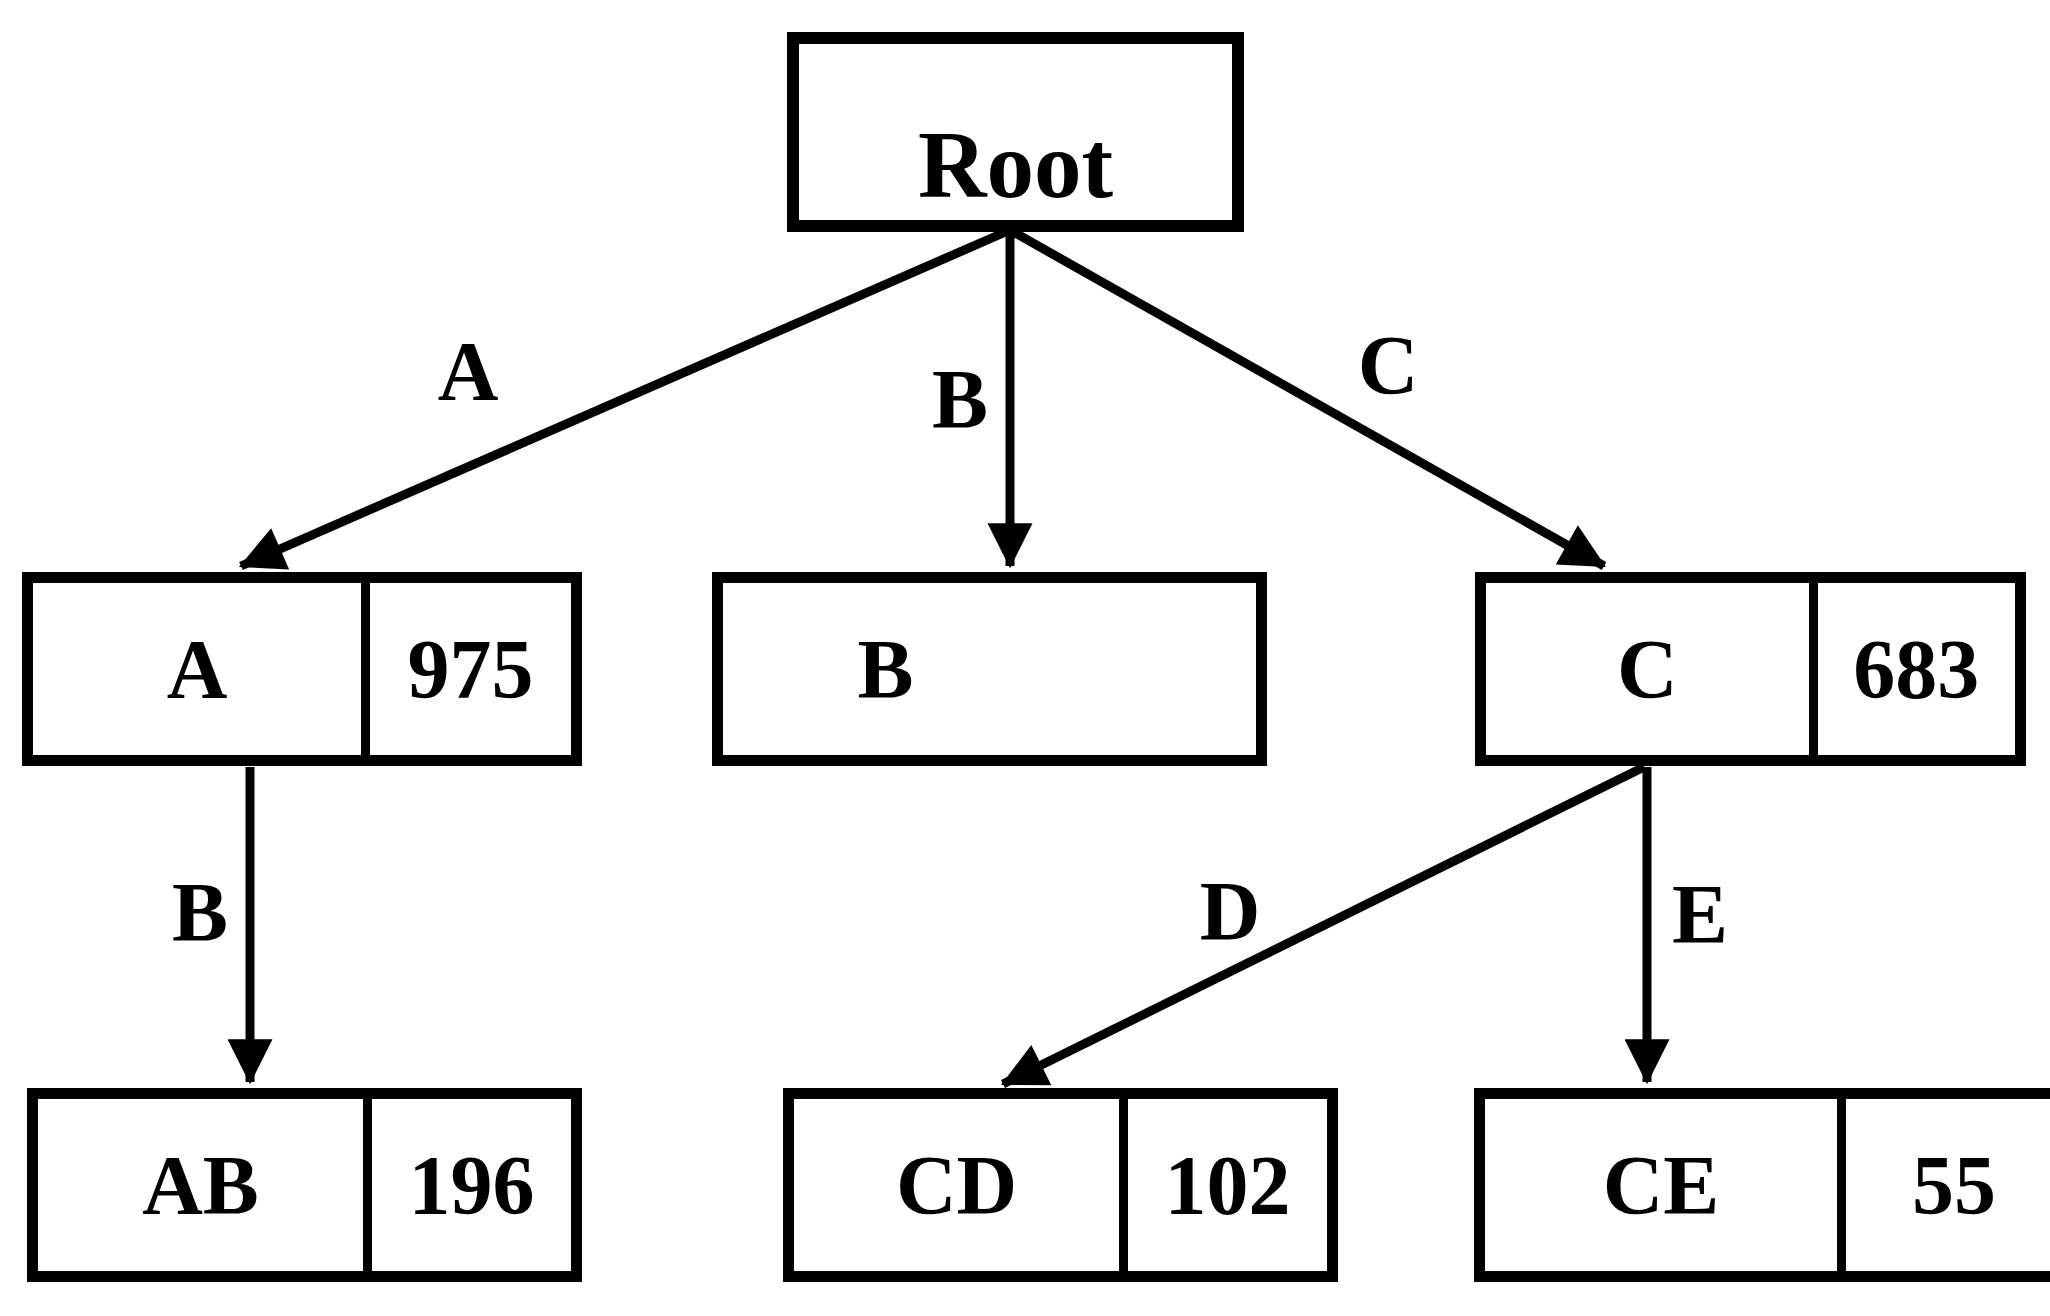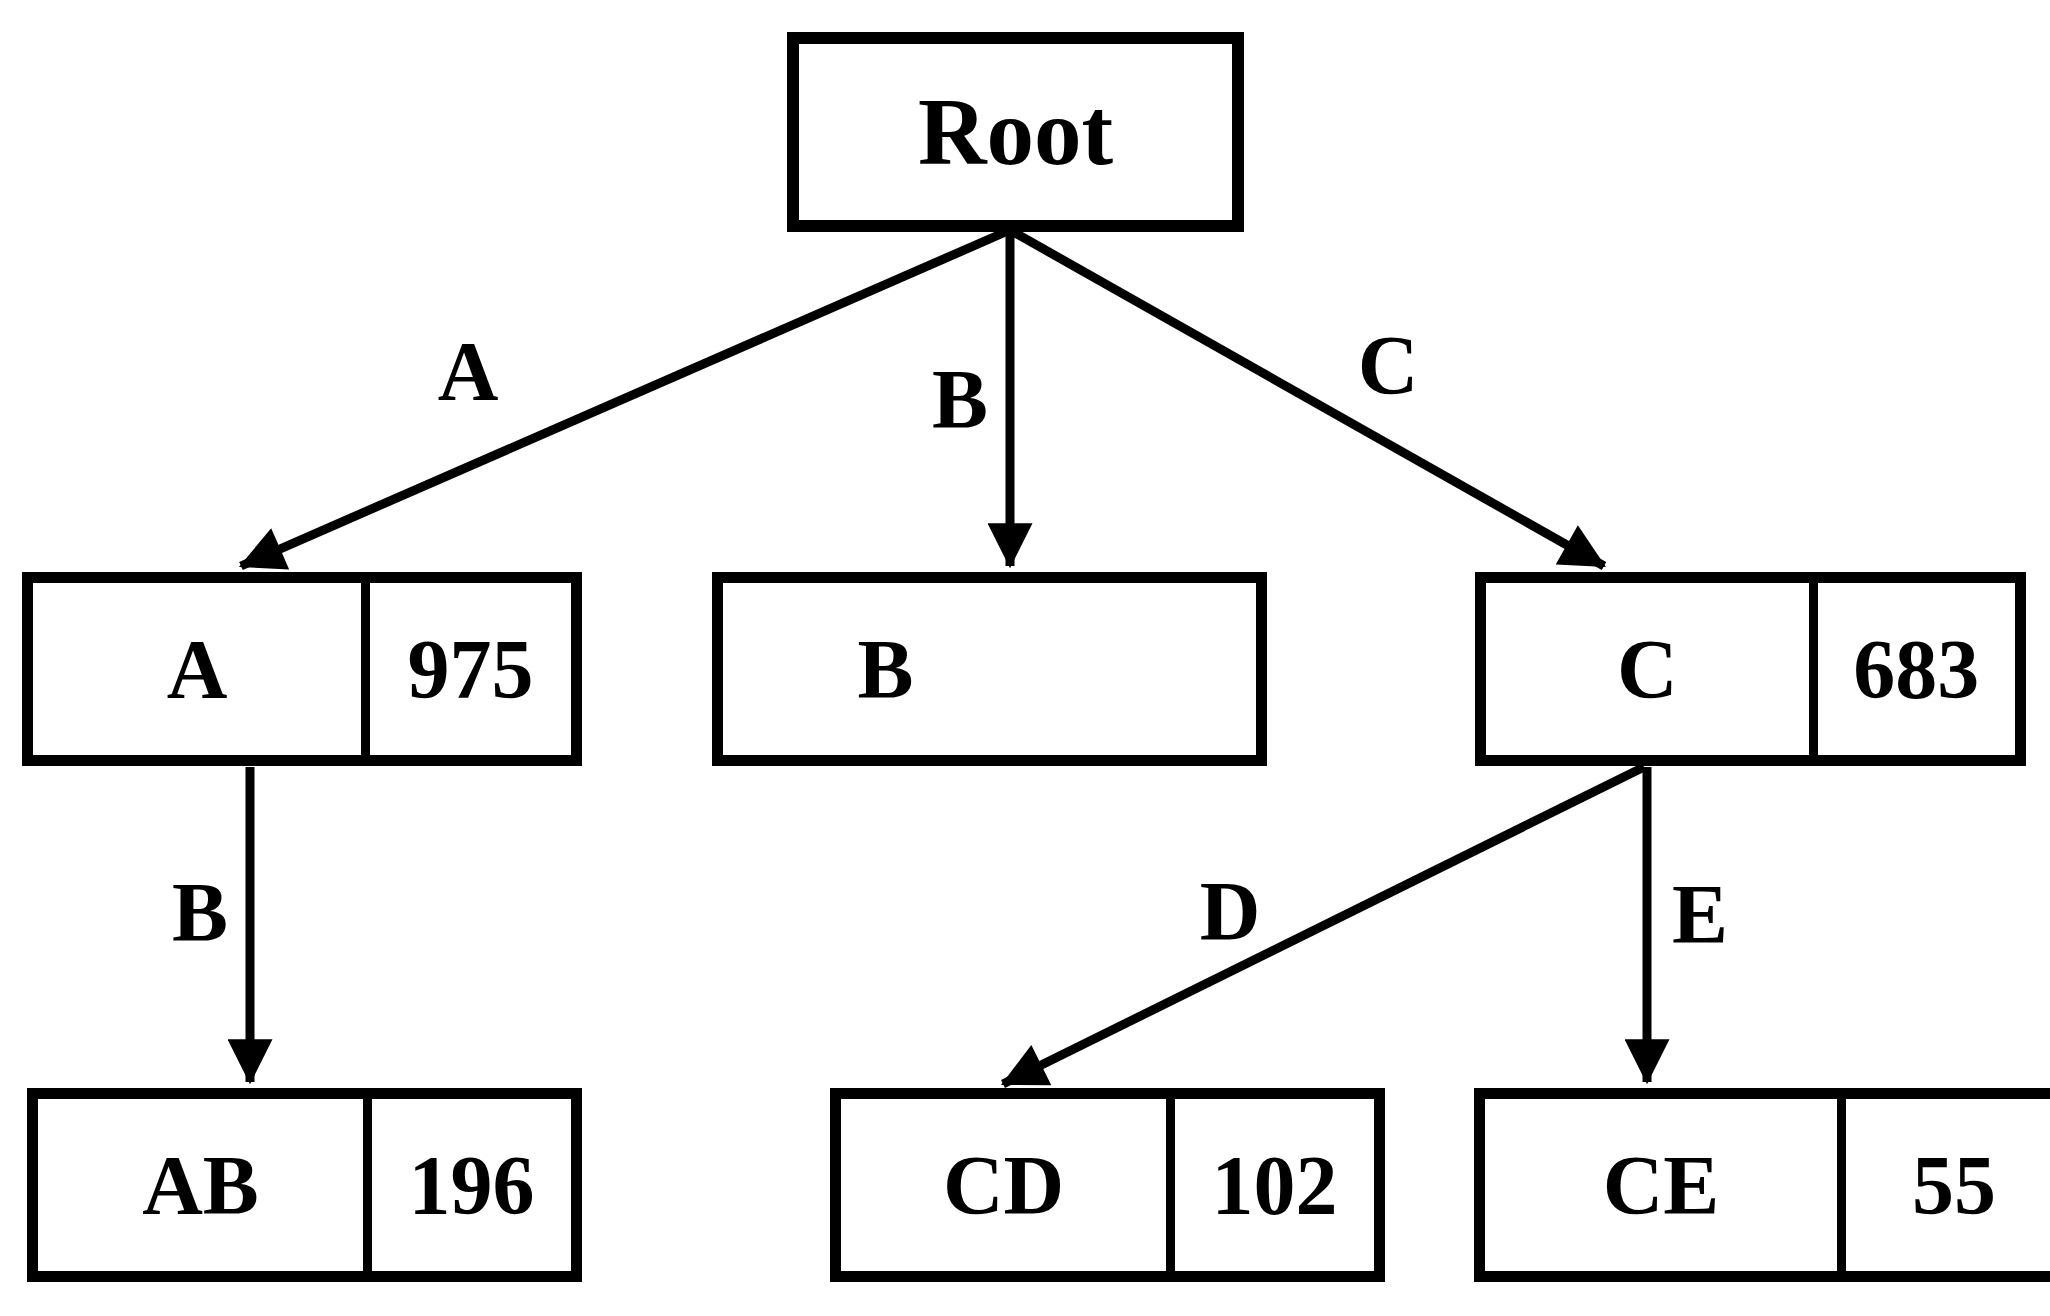--- a/index.html
+++ b/index.html
@@ -29,21 +29,21 @@
   .node {
     position: absolute;
     box-sizing: border-box;
     background: #ffffff;
     border: 11px solid #000000;
     display: flex;
     align-items: stretch;
   }
   .node--root {
     border-width: 12px;
-    align-items: center;
+    align-items: flex-end;
     justify-content: center;
     font-size: 95px;
     font-weight: bold;
   }
   .cell {
     display: flex;
     align-items: center;
     justify-content: center;
     font-size: 84px;
     font-weight: bold;
@@ -112,21 +112,21 @@
 
   <div class="node" style="left:27px; top:1088px; width:555px; height:194px;text-align:center;">
     <div class="cell cell--key">
       <span>AB</span>
     </div>
     <div class="cell cell--value">
       <span>196</span>
     </div>
   </div>
 
-  <div class="node" style="left:830px; top:1088px; width:555px; height:194px;">
+  <div class="node" style="left:783px; top:1088px; width:555px; height:194px;">
     <div class="cell cell--key">
       <span>CD</span>
     </div>
     <div class="cell cell--value">
       <span>102</span>
     </div>
   </div>
 
   <div class="node" style="left:1474px; top:1088px; width:599px; height:194px;">
     <div class="cell cell--key">

